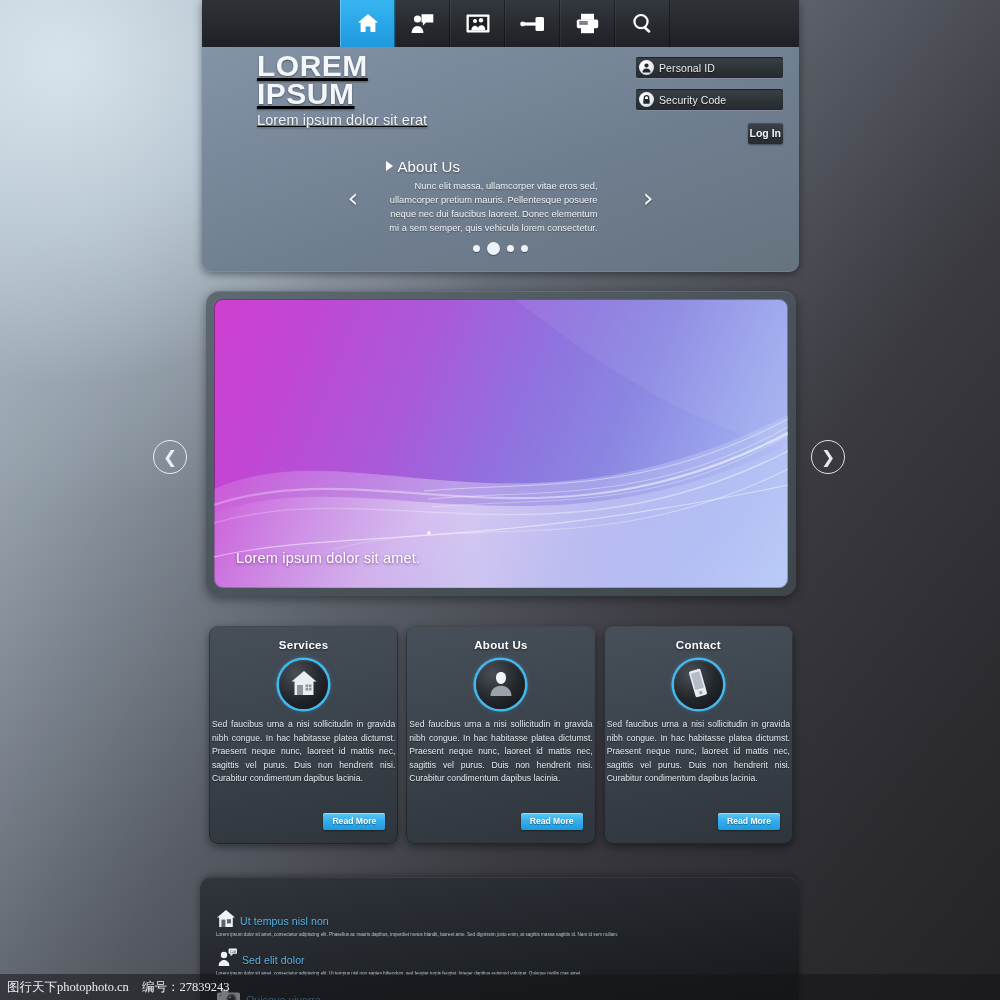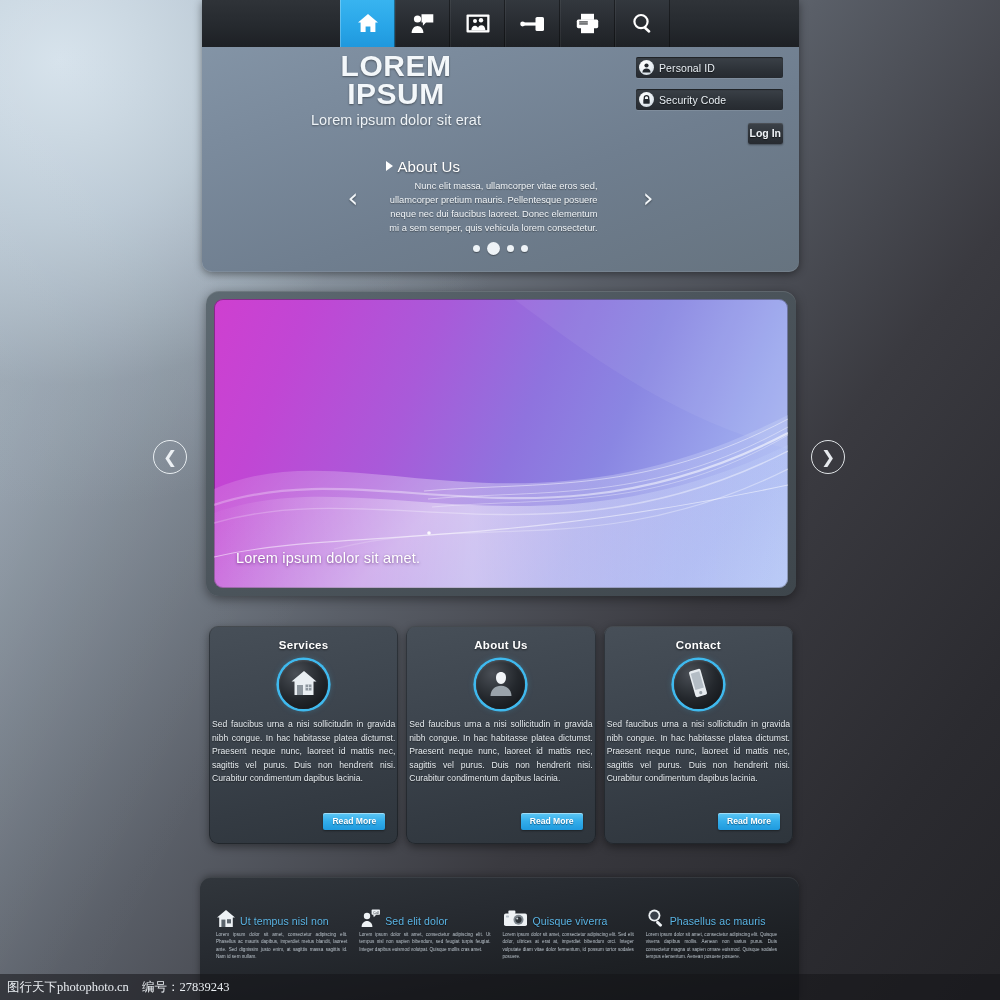--- a/index.html
+++ b/index.html
@@ -38,21 +38,21 @@
     border-right: 1px solid rgba(0,0,0,0.40);
     background: linear-gradient(180deg, #33383e 0%, #272b30 55%, #1e2125 100%);
   }
   .nav-btn.active {
     background: linear-gradient(180deg, #38b4f0 0%, #29a6e8 55%, #1f98dd 100%);
     border-left-color: rgba(255,255,255,0.25);
   }
   .nav-btn svg { display:block; }
 
   .brand {
-    position: absolute; left: 44px; top: 52px; width: 300px; text-align: center;
+    position: absolute; left: 55px; top: 52px; width: 300px; text-align: left; text-decoration: underline;
   }
   .brand-l1, .brand-l2 {
     font-size: 30px; font-weight: bold; color: #f3f7fa; letter-spacing: 0.5px;
     line-height: 0.94; text-shadow: 0 1px 2px rgba(0,0,0,0.42);
   }
   .brand-sub {
     margin-top: 4px; font-size: 14.5px; color: #eef3f7; letter-spacing: 0.1px;
     text-shadow: 0 1px 2px rgba(0,0,0,0.40);
   }
 
@@ -164,21 +164,21 @@
     text-shadow: 0 1px 1px rgba(0,40,70,0.55);
     box-shadow: 0 1px 2px rgba(0,0,0,0.4), inset 0 1px 0 rgba(255,255,255,0.40);
   }
 
   
   .footer {
     position: absolute; left: 200px; top: 877px; width: 599px; height: 123px;
     border-radius: 11px 11px 0 0;
     background: linear-gradient(170deg, #31363c 0%, #272b31 35%, #1d2024 70%, #17191c 100%);
     box-shadow: 0 -1px 7px rgba(0,0,0,0.35), inset 0 1px 0 rgba(255,255,255,0.07);
-    display: flex; padding: 28px 16px 0; gap: 6px;
+    display: flex; padding: 28px 16px 0; gap: 6px; flex-direction: column;
   }
   .foot-col { flex: 1; position: relative; }
   .foot-head { display: flex; align-items: flex-end; gap: 4px; height: 23px; }
   .foot-ico { flex: 0 0 auto; display: flex; align-items: flex-end; }
   .foot-title {
     font-size: 10.5px; color: #5ab4e4; letter-spacing: 0.1px;
     text-shadow: 0 1px 1px rgba(0,0,0,0.6); padding-bottom: 1px;
   }
   .foot-text {
     margin-top: 3px; font-size: 4.6px; line-height: 1.62; color: #b9c2ca;

